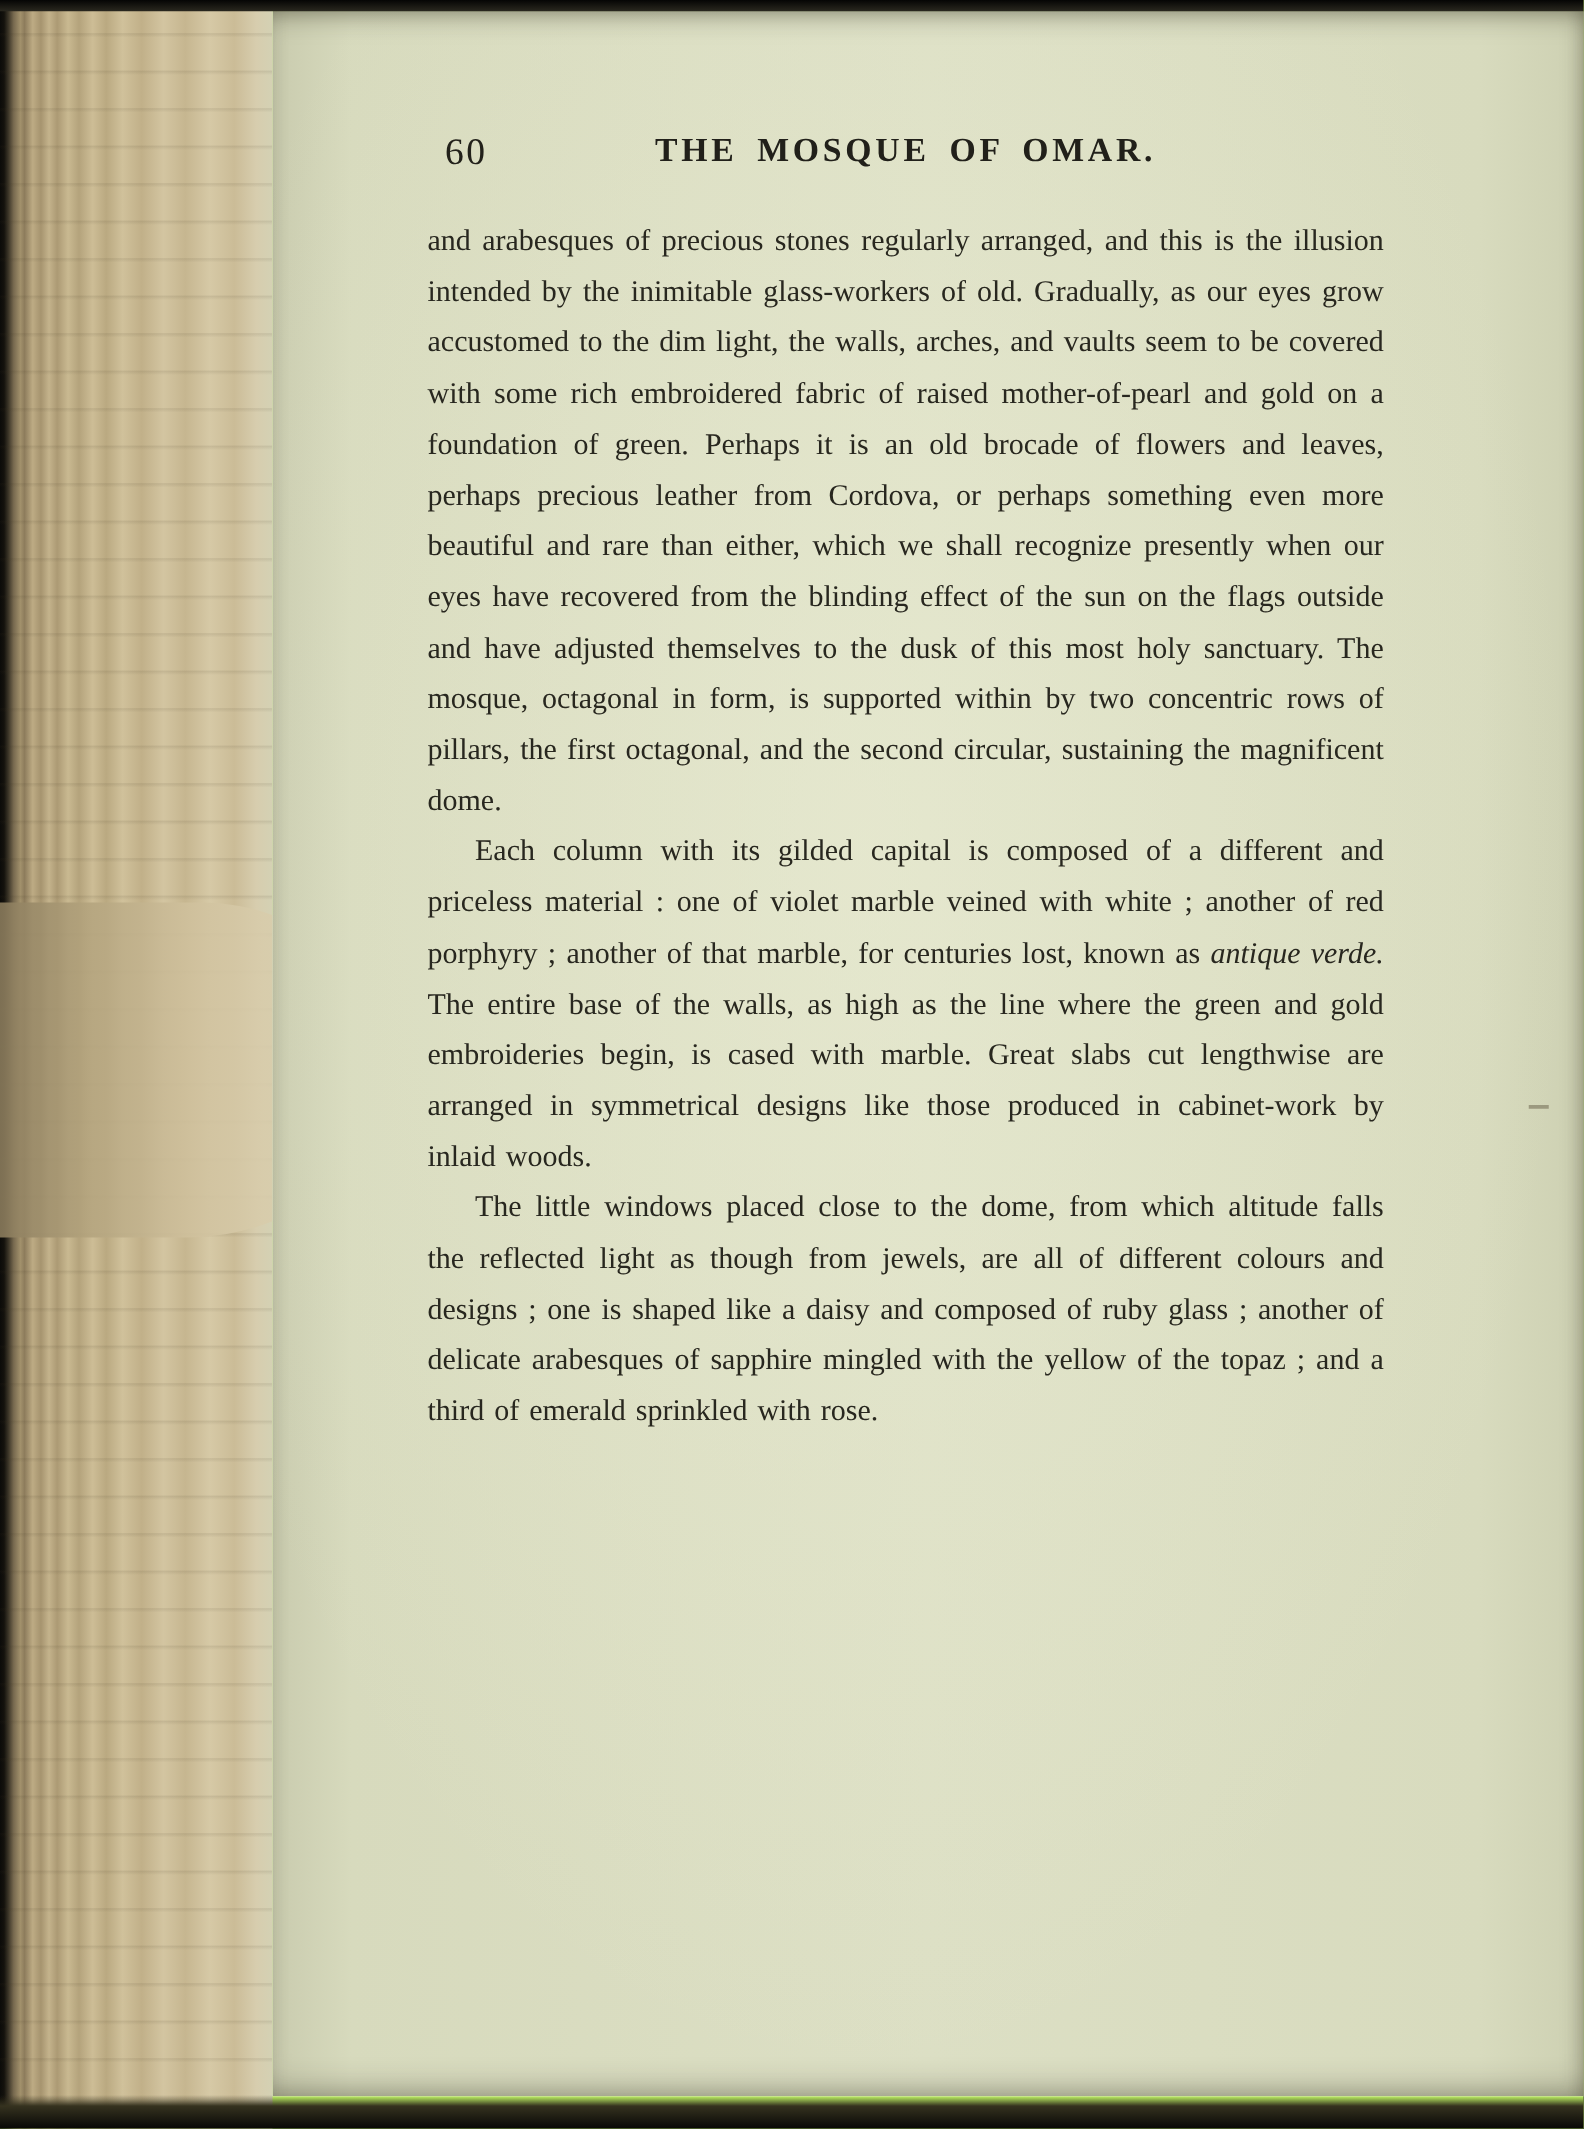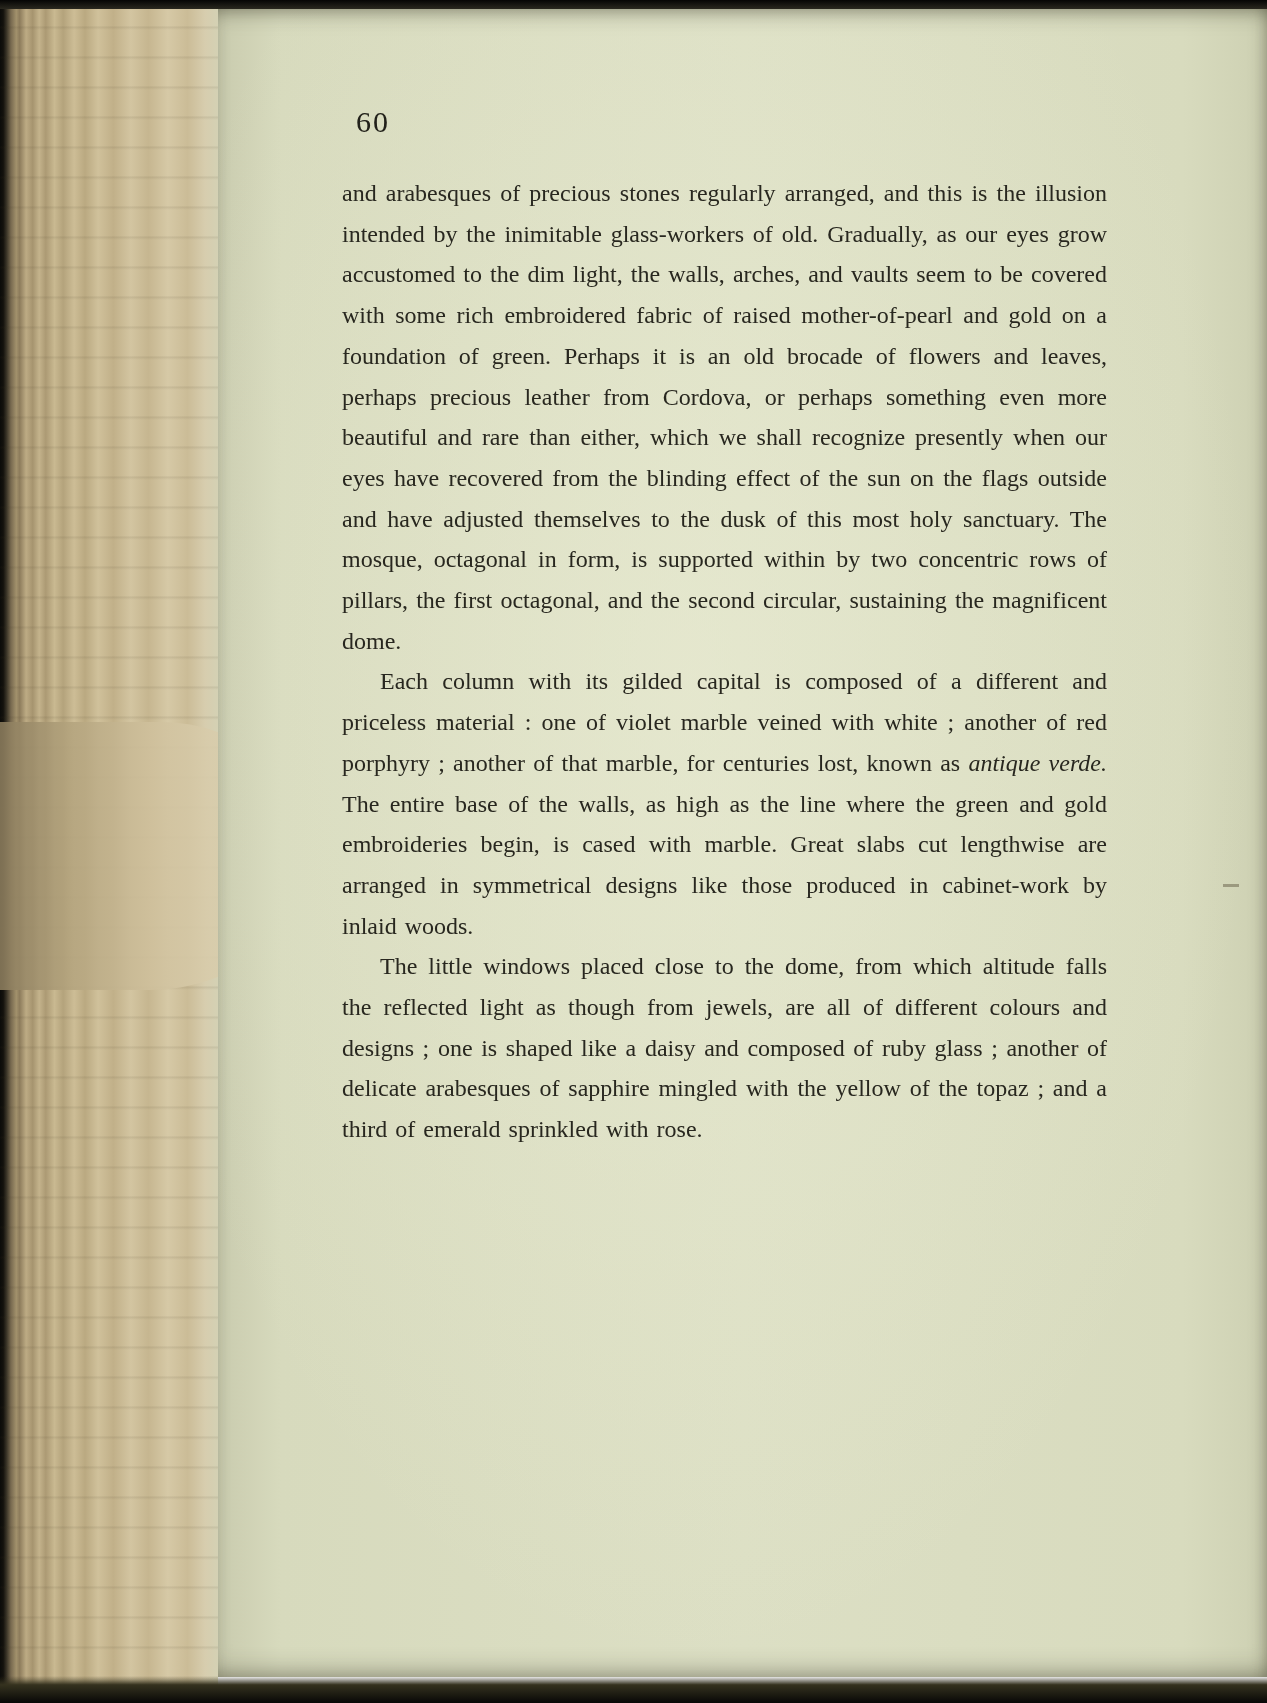--- a/index.html
+++ b/index.html
@@ -5,21 +5,21 @@
   html, body {
     margin: 0;
     padding: 0;
     background: #0e0e0c;
   }
   .scan {
     position: relative;
     width: 1267px;
     height: 1703px;
     overflow: hidden;
-    background: #e5e5e5;
+    background: #bef264;
     font-family: "Liberation Serif", "DejaVu Serif", serif;
   }
   
   .edge-top {
     position: absolute;
     top: 0; left: 0;
     width: 100%;
     height: 9px;
     background: linear-gradient(180deg, #050504, #2a281f);
     z-index: 5;
@@ -143,20 +143,21 @@
 
   <div class="edge-top"></div>
   <div class="binding"></div>
   <div class="edge-bulge"></div>
 
   <div class="page">
     <div class="page-inner">
 
       <div class="header">
         <span class="pagenum">60</span>
+        <span class="running-title">THE MOSQUE OF OMAR.</span>
       </div>
 
       <div class="body-text">
         <p>and arabesques of precious stones regularly arranged, and this is the illusion intended by the inimitable glass-workers of old.  Gradually, as our eyes grow accustomed to the dim light, the walls, arches, and vaults seem to be covered with some rich embroidered fabric of raised mother-of-pearl and gold on a foundation of green.  Perhaps it is an old brocade of flowers and leaves, perhaps precious leather from Cordova, or perhaps something even more beautiful and rare than either, which we shall recognize presently when our eyes have recovered from the blinding effect of the sun on the flags outside and have adjusted themselves to the dusk of this most holy sanctuary.  The mosque, octagonal in form, is supported within by two concentric rows of pillars, the first octagonal, and the second circular, sustaining the magnificent dome.</p>
 
         <p class="indent"><span>Each column with its gilded capital is composed of a different and priceless material :  one of violet marble veined with white ;  another of red porphyry ;  another of that marble, for centuries lost, known as </span><i>antique verde.</i><span>  The entire base of the walls, as high as the line where the green and gold embroideries begin, is cased with marble. Great slabs cut lengthwise are arranged in symmetrical designs like those produced in cabinet-work by inlaid woods.</span></p>
 
         <p class="indent">The little windows placed close to the dome, from which altitude falls the reflected light as though from jewels, are all of different colours and designs ;  one is shaped like a daisy and composed of ruby glass ;  another of delicate arabesques of sapphire mingled with the yellow of the topaz ;  and a third of emerald sprinkled with rose.</p>
       </div>
 

